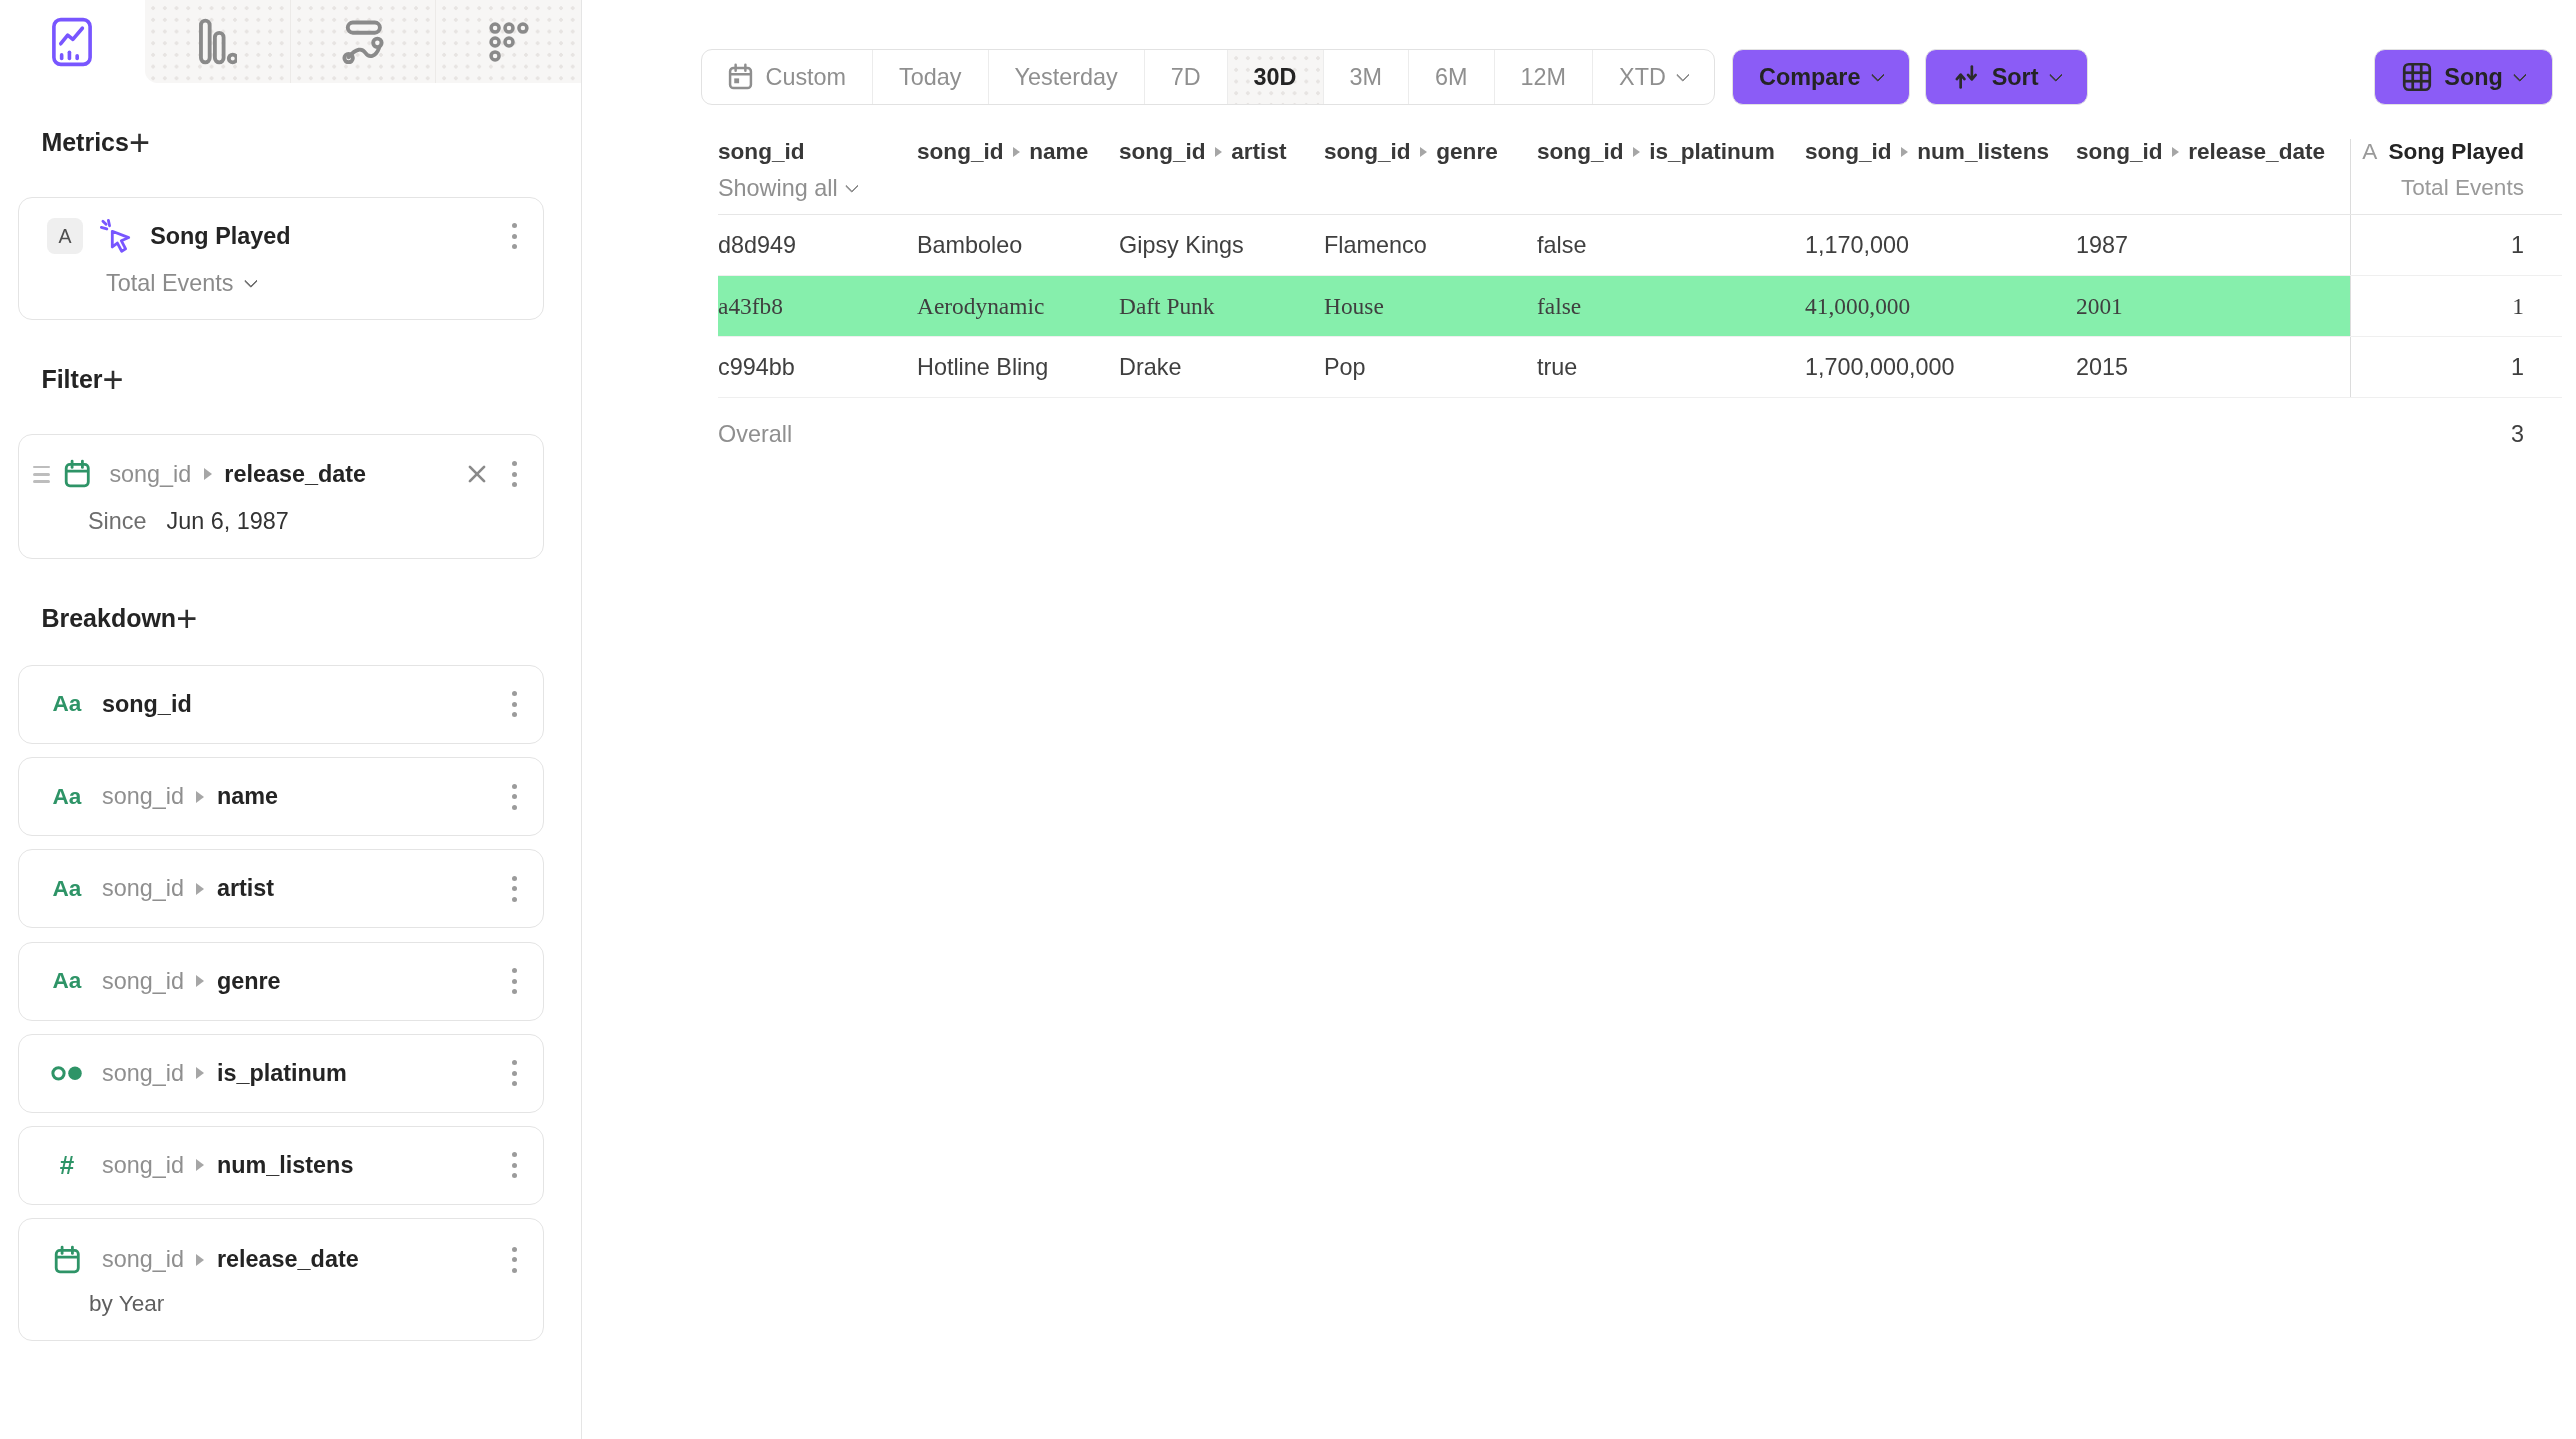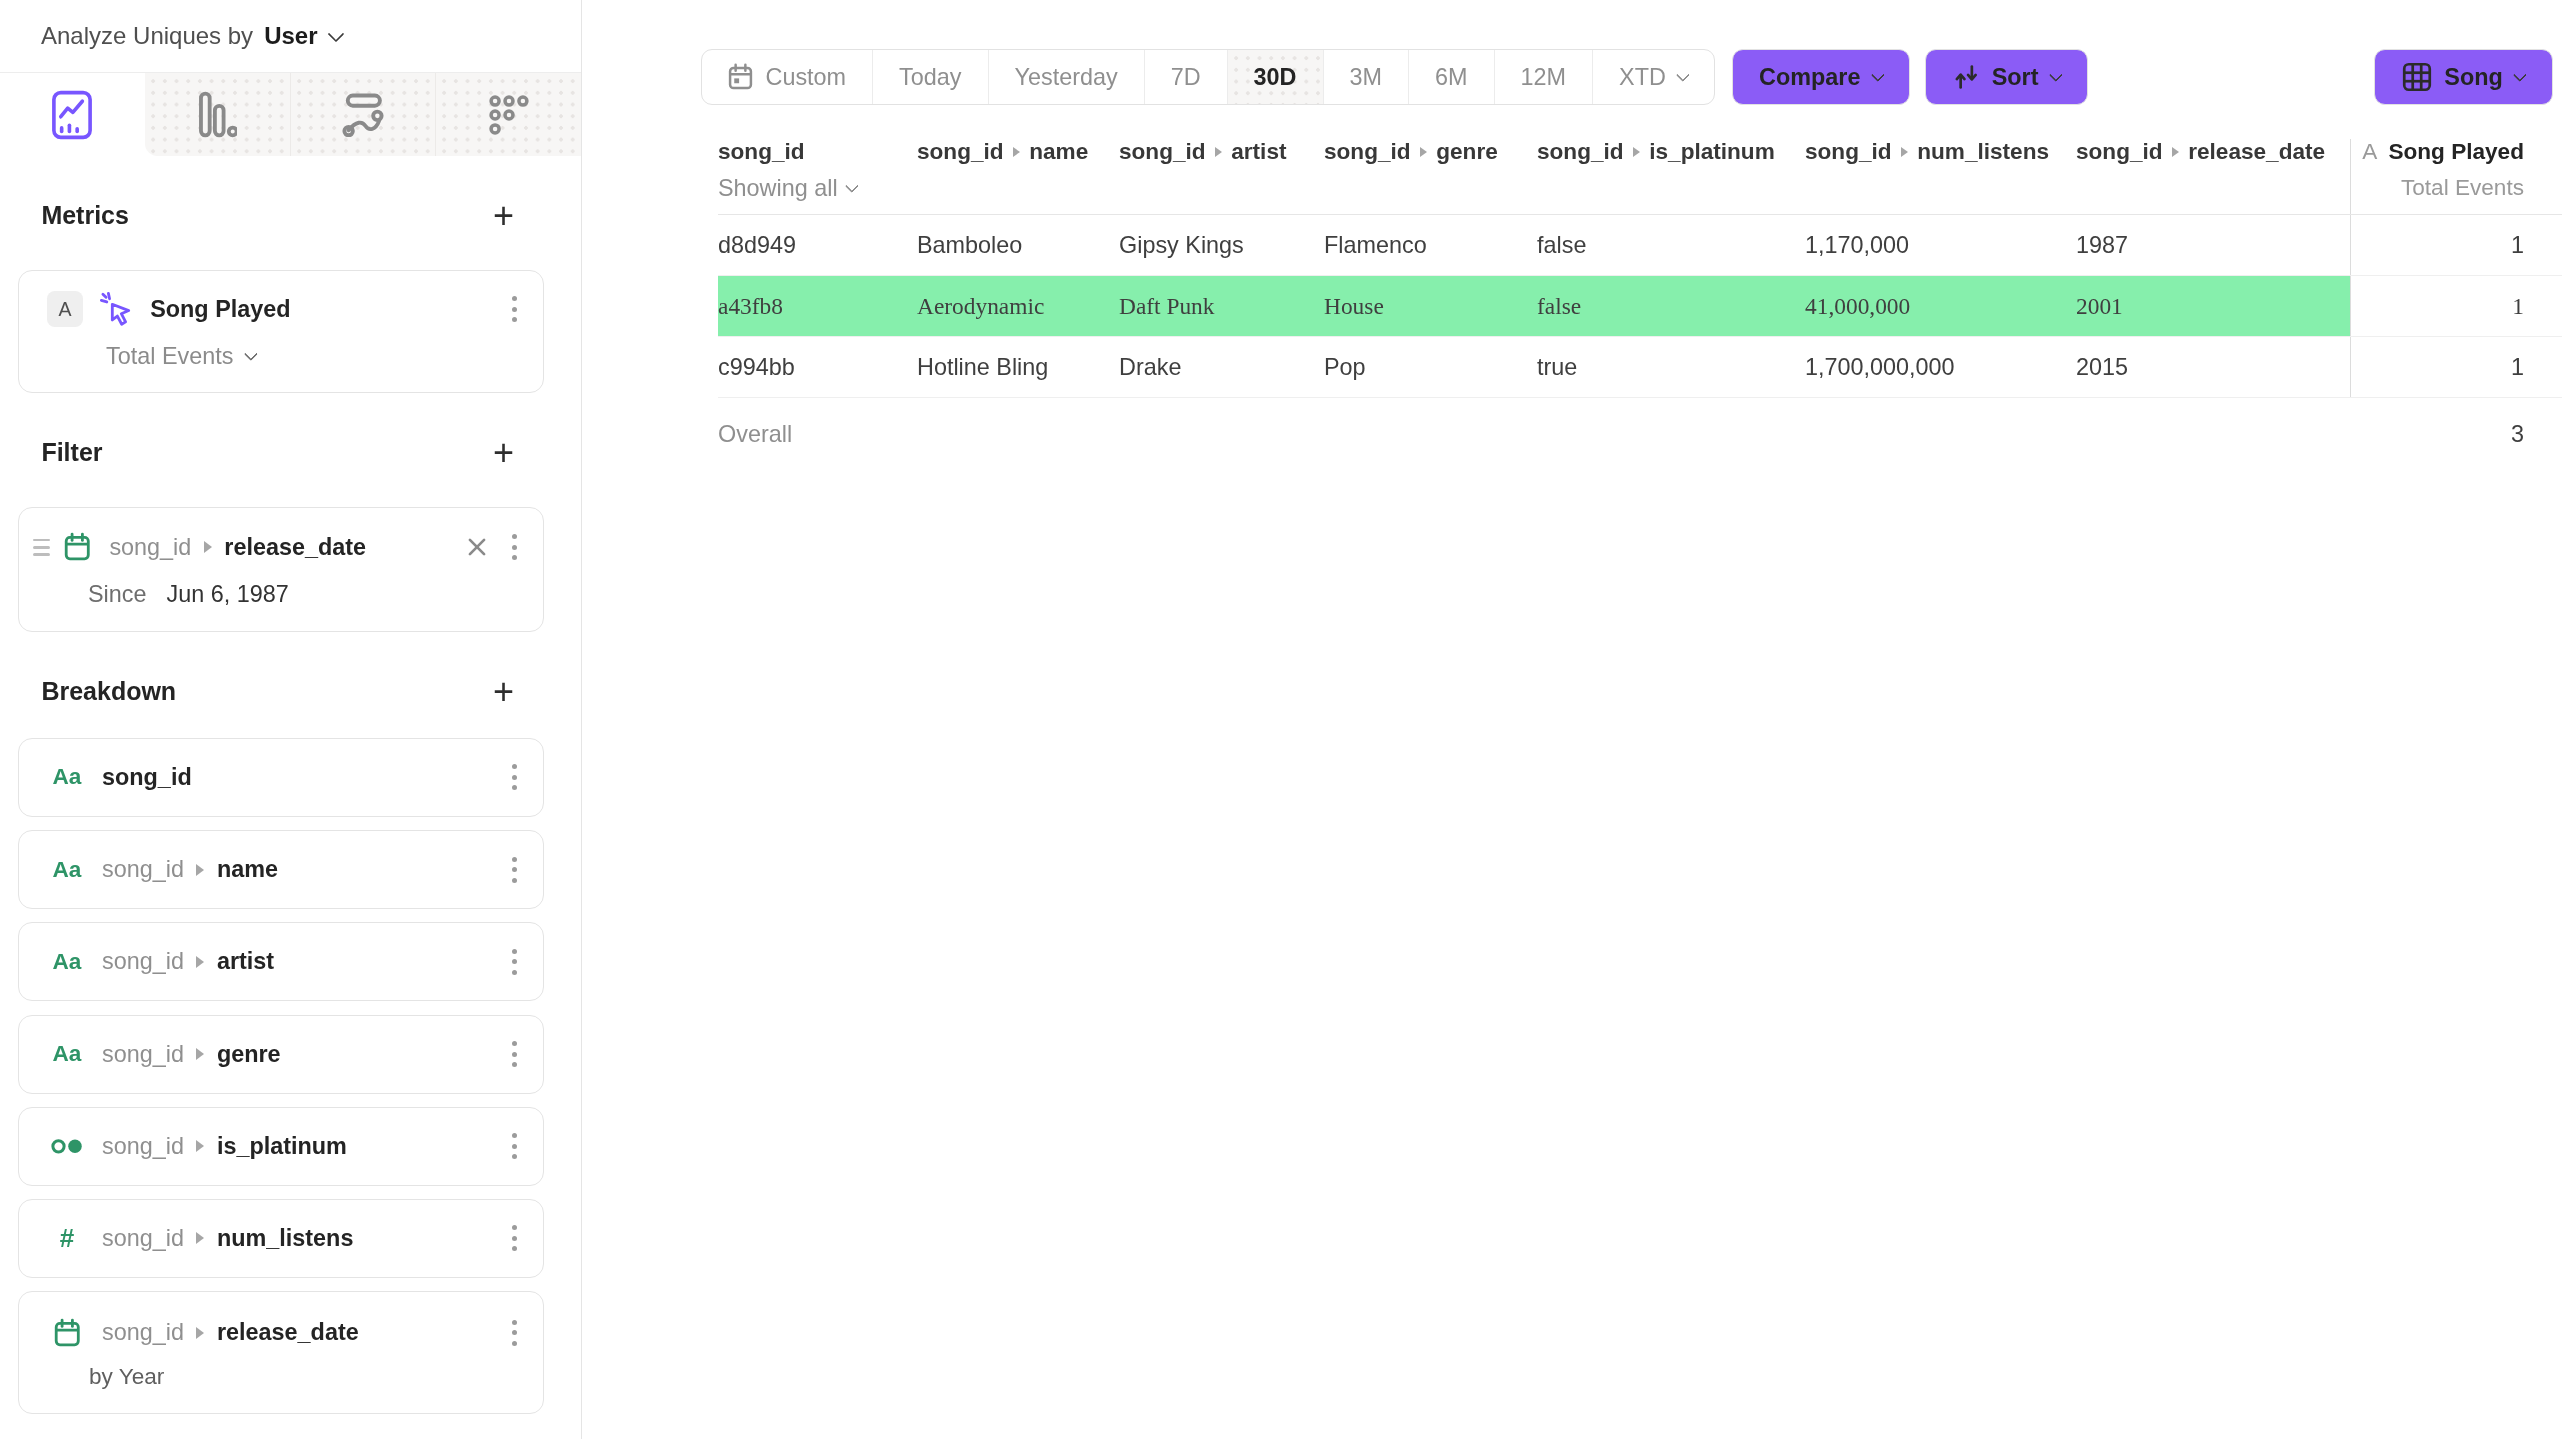--- a/index.html
+++ b/index.html
@@ -31,21 +31,21 @@
   .sb-header{height:73px;display:flex;align-items:center;padding-left:41px;font-size:24px;
     border-bottom:1.2px solid #ededed;box-sizing:border-box;gap:11px;}
   .sb-header .prefix{color:#4f4f4f;}
   .sb-header .entity{color:#1c1c1c;font-weight:700;}
   .sb-header .chev{color:#3c3c3c;margin-left:1.6px;}
   .tabs{display:flex;height:83px;}
   .tab{flex:1;display:flex;align-items:center;justify-content:center;cursor:pointer;box-sizing:border-box;}
   .tab.inactive{border-left:1.2px solid #eceae8;}
   .tab.inactive:nth-child(2){border-left:none;border-bottom-left-radius:12.5px;}
   .sb-body{padding:0 37px 31px 18px;}
-  .sec-head{display:flex;align-items:center;justify-content:space-between;
+  .sec-head{display:flex;align-items:center;
     padding:0 30px 0 23.4px;margin-top:44px;}
   .sec-head .t{font-size:25px;font-weight:700;color:#242424;}
   .card{border:1.2px solid #e4e4e4;border-radius:14px;background:#fff;box-sizing:border-box;}
   .metric-card{margin-top:39px;padding:20px 18.7px 22px 28px;}
   .m-row1{display:flex;align-items:center;gap:15.6px;}
   .letter-badge{width:36px;height:36px;border-radius:7.8px;background:#efefef;color:#4f4f4f;
     font-size:19.5px;display:flex;align-items:center;justify-content:center;flex:none;}
   .m-label{font-weight:700;color:#242424;font-size:23.4px;}
   .m-row2{margin:15.6px 0 0 59px;display:flex;align-items:center;gap:12.5px;color:#8b8b8b;}
   .filter-card{margin-top:39px;padding:22px 18.7px 23.4px 11px;}
@@ -109,25 +109,20 @@
   .tr.overall{height:73px;border-bottom:none;}
   .tr.overall .label{color:#8f8f8f;}
   .tr.overall .td.metric{border-left:none;}
   svg{flex:none;display:block;}
 </style>
 </head>
 <body>
 
 <div class="sidebar">
 
-  <div class="sb-header">
-    <span class="prefix">Analyze Uniques by</span>
-    <span class="entity">User</span>
-    <span class="chev"></span>
-  </div>
 
   <div class="tabs">
     <div class="tab active">
       <span>
         <svg width="42" height="50" viewBox="0 0 48 58" fill="none" stroke="#7856ff" stroke-width="4.2" stroke-linecap="round" stroke-linejoin="round">
           <rect x="3" y="3" width="42" height="52" rx="8"></rect>
           <polyline points="11,31 19,21 25,26 36,13"></polyline>
           <line x1="12" y1="44" x2="12" y2="48"></line>
           <line x1="21" y1="41" x2="21" y2="48"></line>
           <line x1="30" y1="45" x2="30" y2="48"></line>

